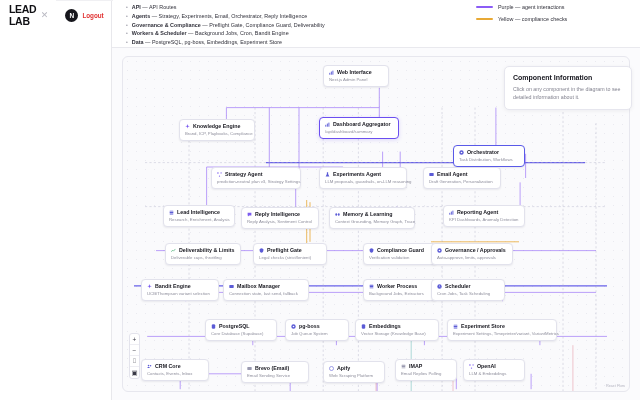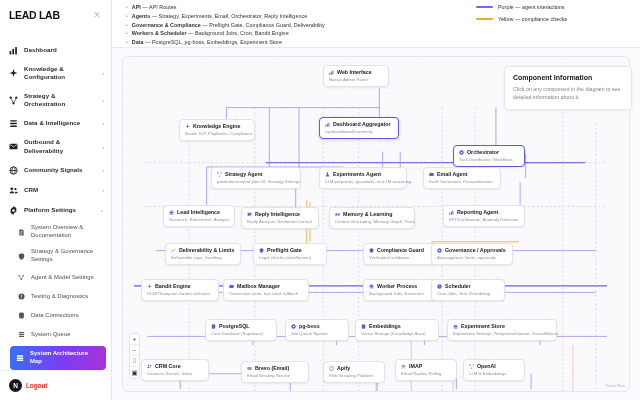--- a/index.html
+++ b/index.html
@@ -10,21 +10,21 @@
     overflow: hidden;
   }
   #app { position: relative; width: 640px; height: 400px; display: flex; }
 
   
   .sidebar {
     width: 112px; height: 400px;
     background: #ffffff;
     border-right: 1px solid #e8e8ec;
     position: relative;
-    display: flex; flex-direction: column;
+    display: flex; flex-direction: row;
     flex: 0 0 112px;
     z-index: 30;
   }
   .sb-head {
     height: 30px; display: flex; align-items: center;
     justify-content: space-between; padding: 0 8px 0 9px;
   }
   .logo {
     font-size: 10.5px; font-weight: 900; letter-spacing: -0.3px;
     color: #101014; font-family: "Liberation Sans", sans-serif;

